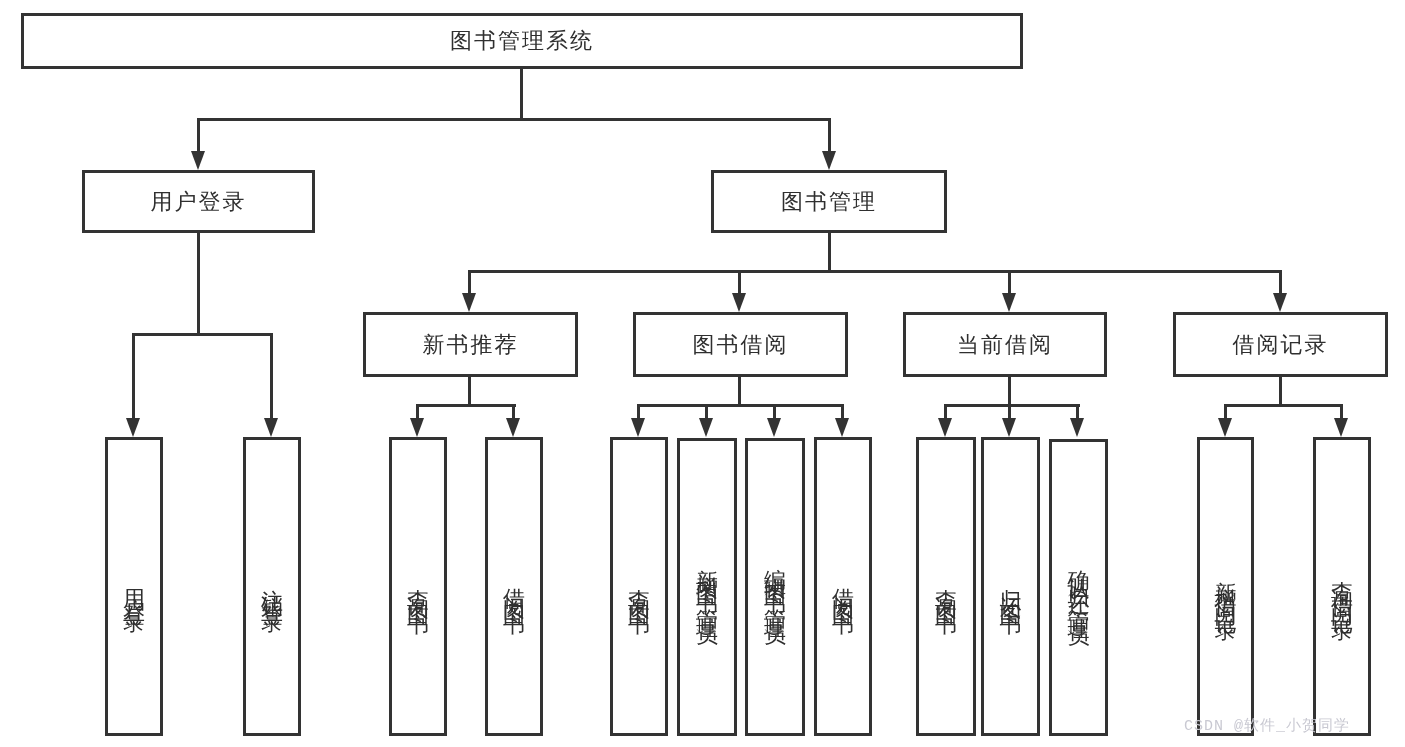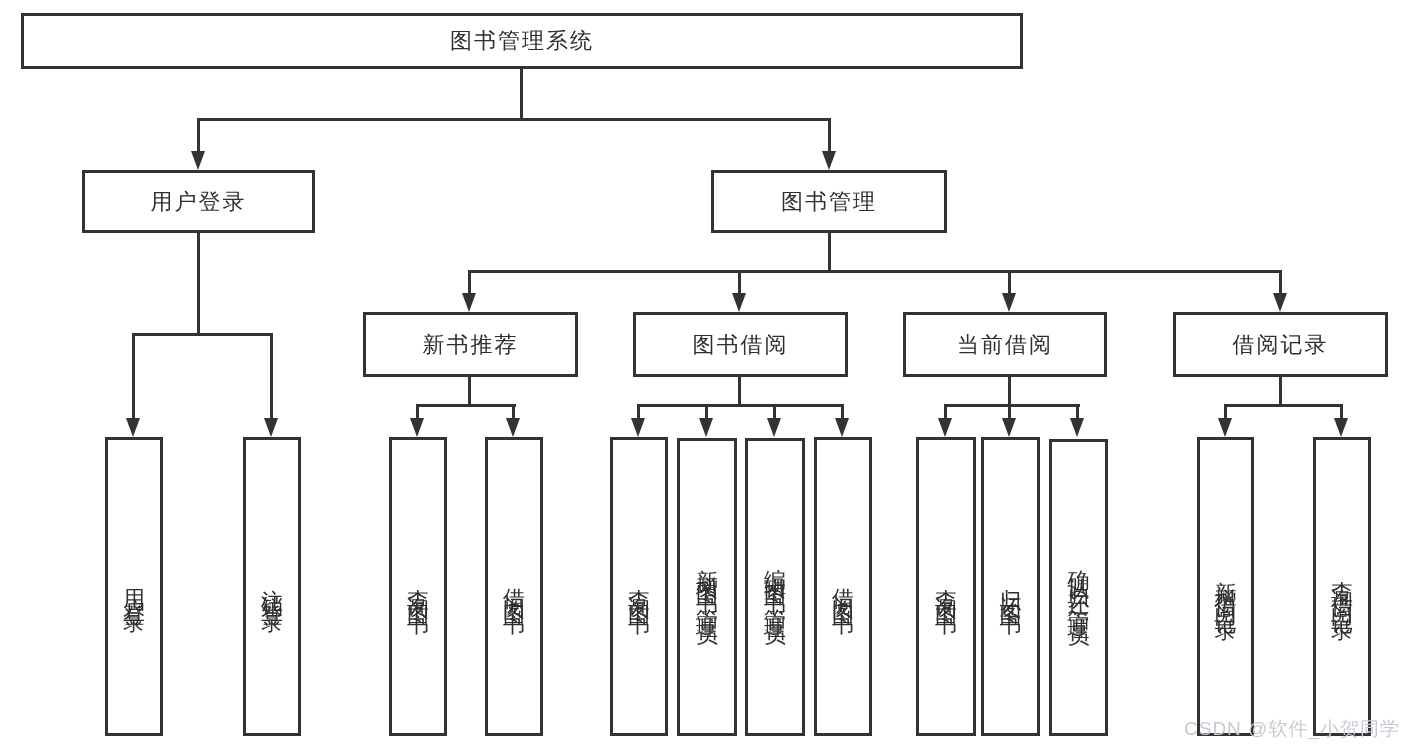--- a/index.html
+++ b/index.html
@@ -38,25 +38,26 @@
     writing-mode: vertical-rl;
     font-size: 22px;
     letter-spacing: 8px;
     line-height: 1;
     white-space: nowrap;
   }
   .watermark {
     position: absolute;
     left: 1184px;
     top: 716px;
-    font-size: 19px;
+    font-size: 15px;
     letter-spacing: 1px;
     color: #c9c9d2;
     z-index: 5;
     white-space: nowrap;
+    font-family: Liberation Mono, monospace;
   }
 </style>
 </head>
 <body>
 
 <div class="canvas">
 
   <div class="l" style="left:520px;top:69px;width:3px;height:52px"></div>
   <div class="l" style="left:197px;top:118px;width:634px;height:3px"></div>
   <div class="l" style="left:197px;top:118px;width:3px;height:34px"></div>

